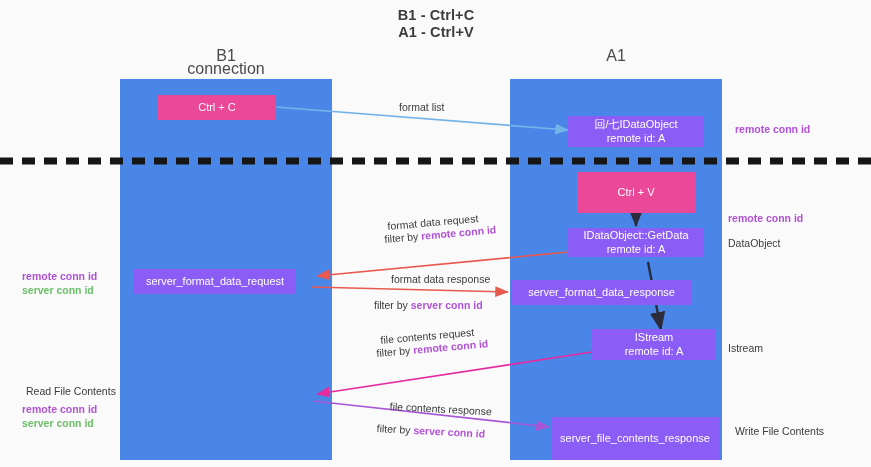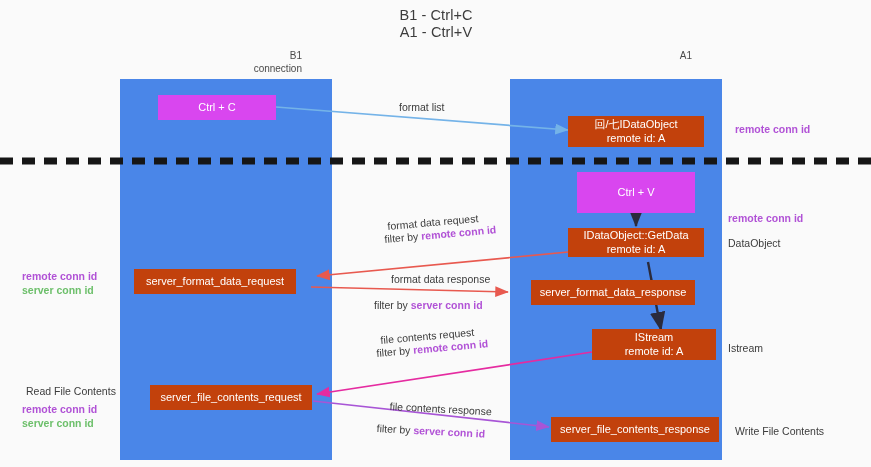--- a/index.html
+++ b/index.html
@@ -18,36 +18,36 @@
   #bg-layer,#edge-layer{position:absolute;left:0;top:0;width:871px;height:467px;}
   #bg-layer{z-index:1;}
   #edge-layer{z-index:3;pointer-events:none;}
 
   
   .abs{position:absolute;}
 
   
   .title{
     z-index:5;text-align:center;font-size:14.5px;color:#3c3c3c;
-    line-height:17px;letter-spacing:.1px;
+    line-height:17px;letter-spacing:.1px;font-weight:bold;
   }
   .colhead{
-    z-index:5;text-align:right;font-size:10px;color:#4a4a4a;
+    z-index:5;text-align:center;font-size:16px;color:#4a4a4a;
     line-height:13px;
   }
 
   
   .node{
     z-index:4;box-sizing:border-box;display:flex;flex-direction:column;
     align-items:center;justify-content:center;
     color:#ffffff;font-size:11px;line-height:13.5px;text-align:center;
     padding:2px 4px;
   }
-  .node.green{background:#d946ef;}
-  .node.orange{background:#c2410c;}
+  .node.green{background:#ec4899;}
+  .node.orange{background:#8b5cf6;}
   .node .l2{display:block;}
 
   
   .elabel{
     z-index:6;font-size:10.5px;color:#3c3c3c;line-height:13px;
     white-space:nowrap;
   }
   .elabel .hl-purple{color:#b152d6;font-weight:bold;}
   .elabel.rot{transform-origin:left top;}
 
@@ -133,34 +133,31 @@
 
   <div class="abs node orange" style="left:568px;top:228px;width:136px;height:29px;">
     <span>IDataObject::GetData</span>
     <span class="l2">remote id: A</span>
   </div>
 
   <div class="abs node orange" style="left:134px;top:269px;width:162px;height:25px;">
     <span>server_format_data_request</span>
   </div>
 
-  <div class="abs node orange" style="left:511px;top:280px;width:164px;height:25px;margin-left:20px;">
+  <div class="abs node orange" style="left:511px;top:280px;width:181px;height:25px;">
     <span>server_format_data_response</span>
   </div>
 
   <div class="abs node orange" style="left:592px;top:329px;width:124px;height:31px;">
     <span>IStream</span>
     <span class="l2">remote id: A</span>
   </div>
 
-  <div class="abs node orange" style="left:150px;top:385px;width:162px;height:25px;">
-    <span>server_file_contents_request</span>
-  </div>
-
-  <div class="abs node orange" style="left:551px;top:417px;width:168px;height:25px;">
+
+  <div class="abs node orange" style="left:551px;top:417px;width:168px;height:43px;">
     <span>server_file_contents_response</span>
   </div>
 
   <div class="abs elabel" style="left:399px;top:101px;">
     <span>format list</span>
   </div>
 
   <div class="abs elabel rot" style="left:387px;top:220px;transform:rotate(-5deg);">
     <span>format data request</span>
   </div>

